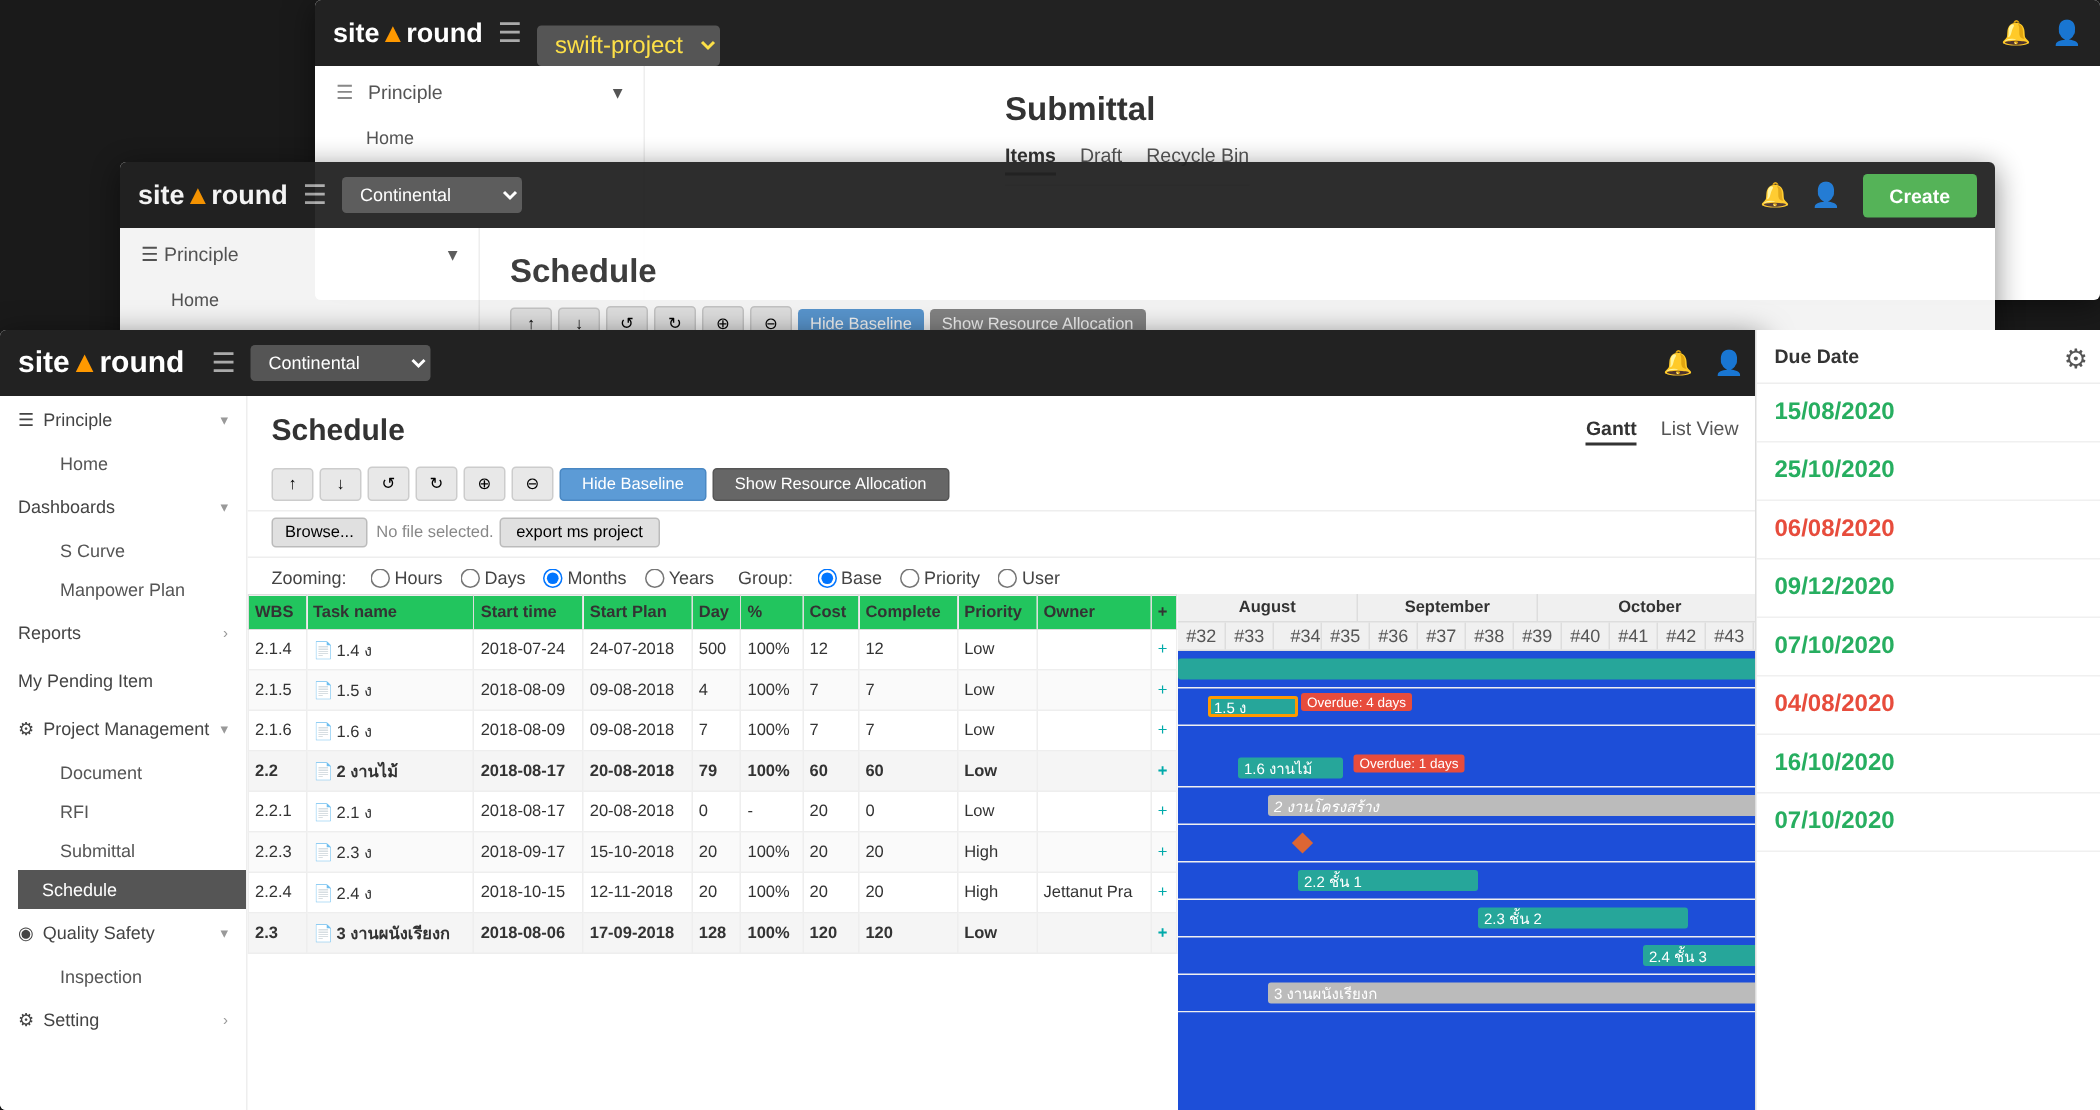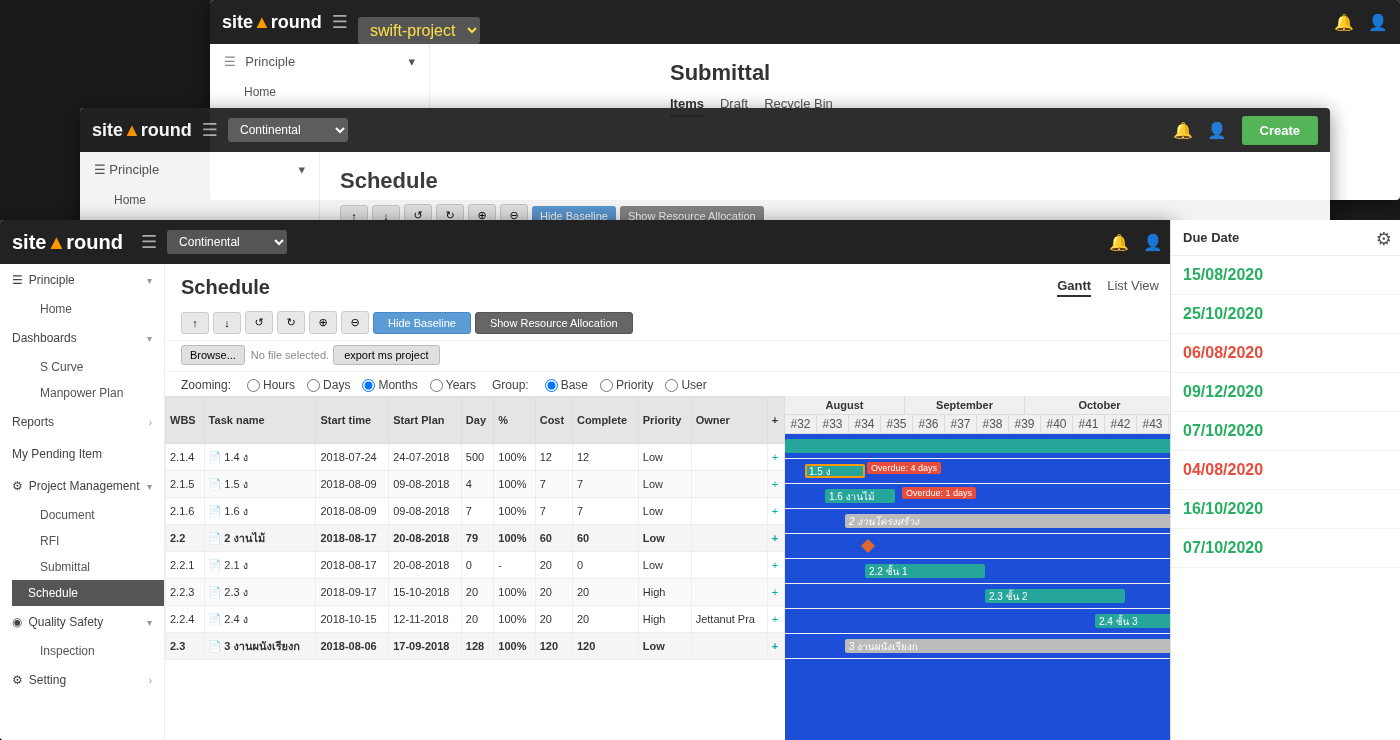--- a/index.html
+++ b/index.html
@@ -95,21 +95,21 @@
     .radio-group { display: flex; align-items: center; gap: 12px; }
     .radio-item { display: flex; align-items: center; gap: 3px; cursor: pointer; }
     .radio-item input { margin: 0; }
 
     
     .gantt-area { display: flex; flex: 1; overflow: hidden; }
     .left-table { width: 620px; flex-shrink: 0; overflow-x: auto; overflow-y: auto; }
     .right-gantt { flex: 1; overflow: hidden; background: #1d4ed8; }
 
     table.schedule-table { width: 100%; border-collapse: collapse; font-size: 11px; }
-    table.schedule-table th { background: #e5e5e5; padding: 17px 4px; text-align: left; border: 1px solid #ddd; white-space: nowrap; font-weight: 600; color: #333; font-size: 11px; position: sticky; top: 0; z-index: 2; }
+    table.schedule-table th { background: #22c55e; padding: 5px 4px; text-align: left; border: 1px solid #ddd; white-space: nowrap; font-weight: 600; color: #333; font-size: 11px; position: sticky; top: 0; z-index: 2; }
     table.schedule-table td { padding: 4px 4px; border: 1px solid #eee; white-space: nowrap; color: #333; }
     table.schedule-table tr:nth-child(even) { background: #fafafa; }
     .bold-row td { font-weight: bold; background: #f5f5f5 !important; }
 
     
     .gantt-header { background: #f0f0f0; border-bottom: 1px solid #ddd; }
     .gantt-months { display: flex; border-bottom: 1px solid #ddd; }
     .gantt-month { text-align: center; padding: 3px 0; font-size: 11px; font-weight: bold; color: #333; border-right: 1px solid #ddd; }
     .gantt-weeks { display: flex; }
     .gantt-week { text-align: center; padding: 2px 0; font-size: 12px; color: #555; border-right: 1px solid #ddd; min-width: 32px; }
@@ -488,21 +488,21 @@
 
             <div class="gantt-months">
               <div class="gantt-month" style="width:160px;">August</div>
               <div class="gantt-month" style="width:160px;">September</div>
               <div class="gantt-month" style="width:200px;">October</div>
             </div>
 
             <div class="gantt-weeks">
               <div class="gantt-week" style="width:40px;">#32</div>
               <div class="gantt-week" style="width:40px;">#33</div>
-              <div class="gantt-week" style="width:40px;">#34</div>
+              <div class="gantt-week" style="width:40px;text-align:right;">#34</div>
               <div class="gantt-week" style="width:40px;">#35</div>
               <div class="gantt-week" style="width:40px;">#36</div>
               <div class="gantt-week" style="width:40px;">#37</div>
               <div class="gantt-week" style="width:40px;">#38</div>
               <div class="gantt-week" style="width:40px;">#39</div>
               <div class="gantt-week" style="width:40px;">#40</div>
               <div class="gantt-week" style="width:40px;">#41</div>
               <div class="gantt-week" style="width:40px;">#42</div>
               <div class="gantt-week" style="width:40px;">#43</div>
               <div class="gantt-week" style="width:40px;">#44</div>
@@ -511,21 +511,21 @@
           </div>
           <div class="gantt-body" id="gantt-body">
               <div class="gantt-row" style="width: 560px;">
                 <div class="gantt-bar bar-teal" style="left: 0px; width: 520px;"></div>
               </div>
               <div class="gantt-row" style="width: 560px;">
                 <div class="gantt-bar bar-teal" style="left: 20px; width: 60px;">1.5 ง</div>
                 <div class="overdue-label" style="left: 82px;">Overdue: 4 days</div>
                 <div class="gantt-bar bar-orange-outline" style="left: 20px; width: 60px; top: 5px;"></div>
               </div>
-              <div class="gantt-row" style="width: 560px;">
+              <div class="gantt-row" style="width: 560px; margin-top: 16px;">
                 <div class="gantt-bar bar-teal" style="left: 40px; width: 70px;">1.6 งานไม้</div>
                 <div class="overdue-label" style="left: 117px;">Overdue: 1 days</div>
               </div>
               <div class="gantt-row" style="width: 560px; font-style: italic;">
                 <div class="gantt-bar bar-gray" style="left: 60px; width: 460px;">2 งานโครงสร้าง</div>
               </div>
               <div class="gantt-row" style="width: 560px;">
                 <div class="gantt-diamond" style="left: 78px;"></div>
               </div>
               <div class="gantt-row" style="width: 560px;">

